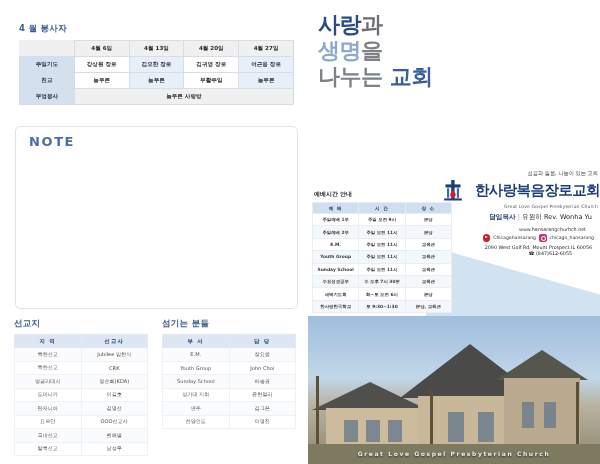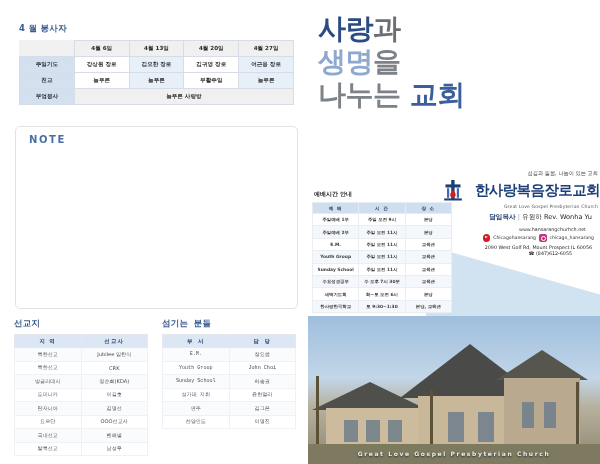--- a/index.html
+++ b/index.html
@@ -35,46 +35,46 @@
   .cell-b { background:#e7eff8; }
   .cell-wide { background:#f0f0f0; }
 
   
   .note-box {
     position: absolute; left: 15px; top: 126px; width: 283px; height: 183px;
     border: 1px solid #e2e2e2; border-radius: 5px; background:#fff;
   }
   .note-label {
     position: absolute; left: 13px; top: 7px;
-    font-size: 10px; font-weight: bold; color: #4a6fa5; letter-spacing: 1.6px;
+    font-size: 13px; font-weight: bold; color: #4a6fa5; letter-spacing: 1.6px;
   }
 
   
   .bt { position: absolute; top: 318px; }
   .bt-title { margin-bottom: 4px; }
   .bt.mission { left: 14px; width: 134px; }
-  .bt.serving { left: 162px; width: 134px; font-family: Liberation Mono, monospace; }
+  .bt.serving { left: 162px; width: 134px; }
   table.soft { border-collapse: collapse; width: 100%; table-layout: fixed; }
   table.soft th {
     background:#dce7f3; color:#1f3f73; font-size: 5.4px; font-weight:bold;
     height: 13px; border: 1px solid #e4e9f0; letter-spacing:1.2px;
   }
   table.soft td {
     font-size: 5.1px; text-align:center; color:#4a4a4a; height: 13.5px;
     border: 1px solid #eef1f5; background:#fff;
   }
   table.soft tr:nth-child(even) td { background:#fafbfd; }
   table.soft td.k { color:#555; }
 
   
   .right { position: absolute; left: 308px; top: 0; width: 292px; height: 464px; background:#fff; }
 
   .slogan { position: absolute; left: 10px; top: 12px; width: 180px; }
   .slogan div {
-    font-size: 28px; font-weight: bold; line-height: 1.18;
+    font-size: 22px; font-weight: bold; line-height: 1.18;
     letter-spacing: -0.5px; white-space: nowrap;
   }
   .s-dark { color: #2a4b84; }
   .s-grey { color: #6c6e72; }
   .s-light { color: #8fa8cf; }
   .s-mid { color: #7c8288; }
   .s-blue { color: #3a5f9c; text-align: right; }
 
   
   .logo-block { position: absolute; left: 104px; top: 170px; width: 188px; text-align: right; }

